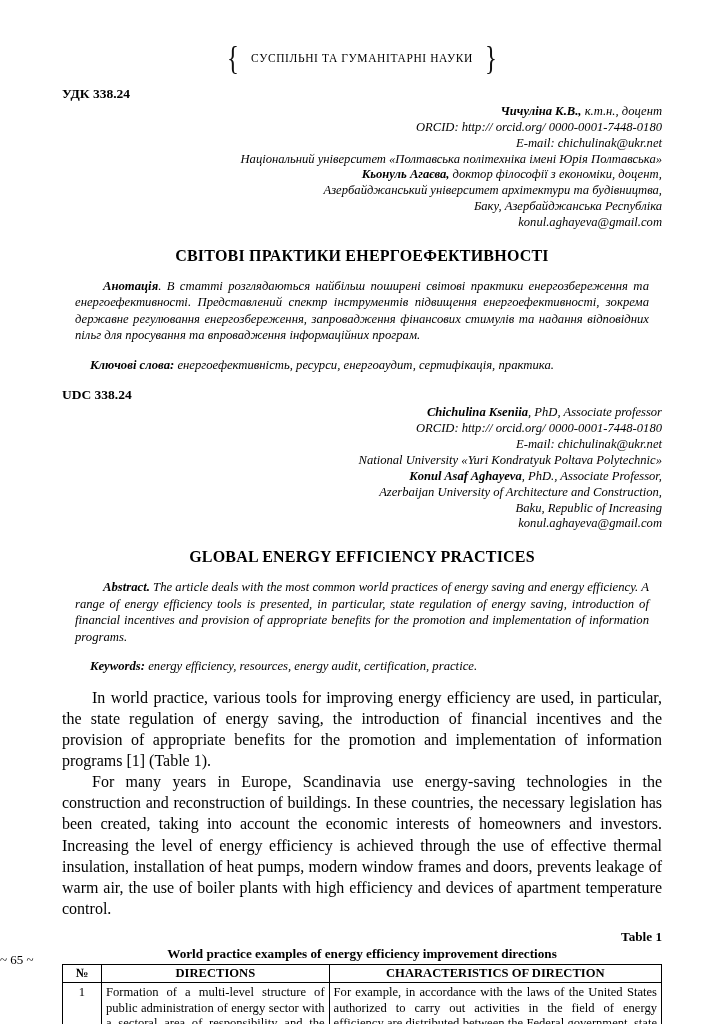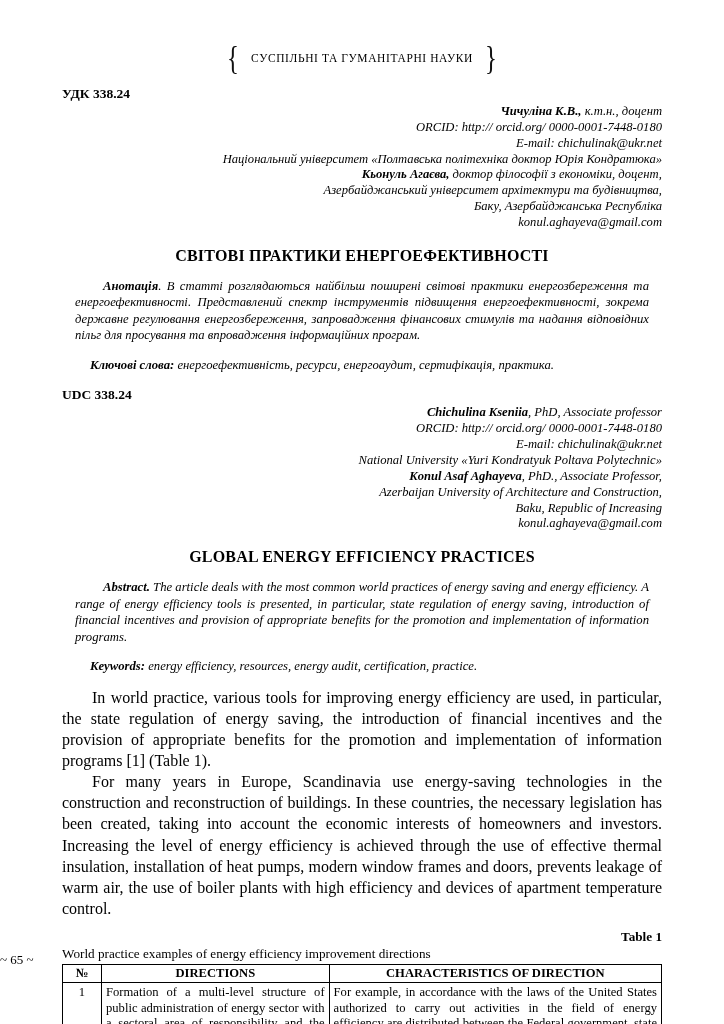--- a/index.html
+++ b/index.html
@@ -113,22 +113,22 @@
     margin-top: 12px;
   }
 
   .table-label {
     text-align: right;
     font-weight: bold;
     font-size: 13.2px;
     margin-top: 10px;
   }
   .table-caption {
-    text-align: left;
-    font-weight: normal;
+    text-align: center;
+    font-weight: bold;
     font-size: 13.2px;
     margin: 1px 0 2px 0;
   }
 
   table.data {
     width: 100%;
     border-collapse: collapse;
     font-size: 12.6px;
     line-height: 1.22;
   }
@@ -170,21 +170,21 @@
     <span class="rh-text">СУСПІЛЬНІ ТА ГУМАНІТАРНІ НАУКИ</span>
     <span class="bracket">}</span>
   </div>
 
   <div class="udc">УДК 338.24</div>
 
   <div class="right-block">
     <div><span class="bold">Чичуліна К.В.,</span><span class="norm"> к.т.н., доцент</span></div>
     <div>ORCID: http:// orcid.org/ 0000-0001-7448-0180</div>
     <div>E-mail: chichulinak@ukr.net</div>
-    <div>Національний університет «Полтавська політехніка доктор Юрія Кондратюка»</div>
+    <div>Національний університет «Полтавська політехніка імені Юрія Полтавська»</div>
     <div><span class="bold">Кьонуль Агаєва,</span><span class="norm"> доктор філософії з економіки, доцент,</span></div>
     <div>Азербайджанський університет архітектури та будівництва,</div>
     <div>Баку, Азербайджанська Республіка</div>
     <div>konul.aghayeva@gmail.com</div>
   </div>
 
   <div class="title">СВІТОВІ ПРАКТИКИ ЕНЕРГОЕФЕКТИВНОСТІ</div>
 
   <p class="abstract"><b>Анотація</b><span>. В статті розглядаються найбільш поширені світові практики енергозбереження та енергоефективності. Представлений спектр інструментів підвищення енергоефективності, зокрема державне регулювання енергозбереження, запровадження фінансових стимулів та надання відповідних пільг для просування та впровадження інформаційних програм.</span></p>
   <p class="keywords"><b>Ключові слова:</b><span> енергоефективність, ресурси, енергоаудит, сертифікація, практика.</span></p>

